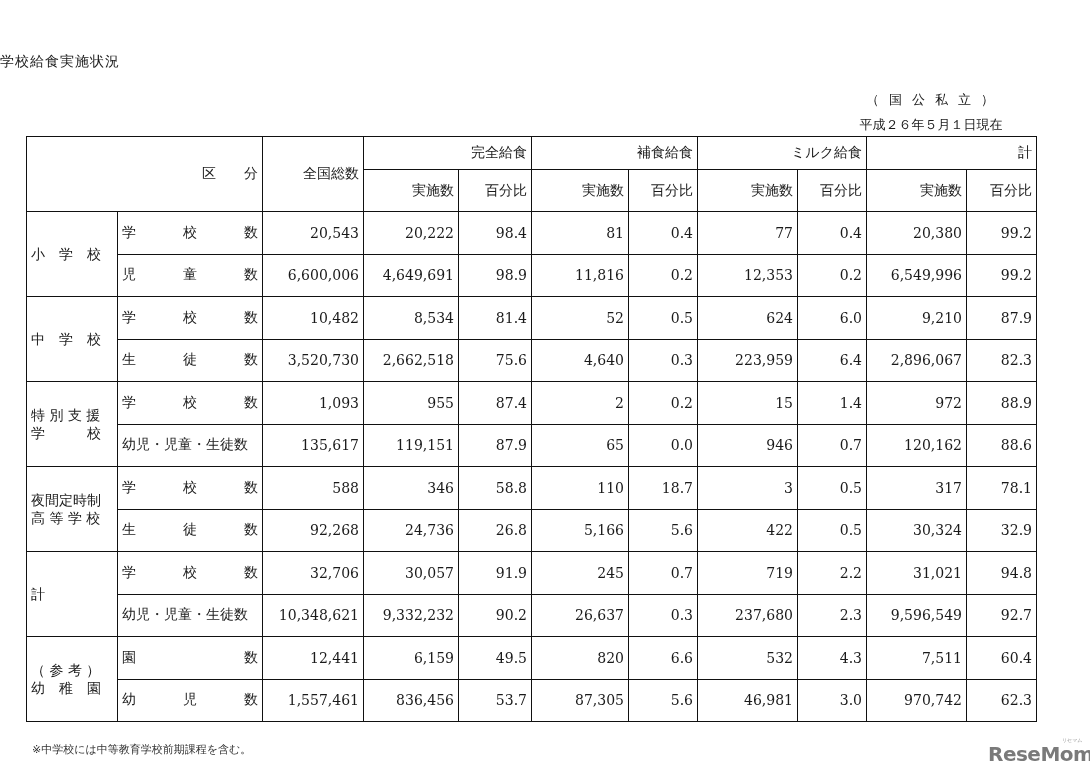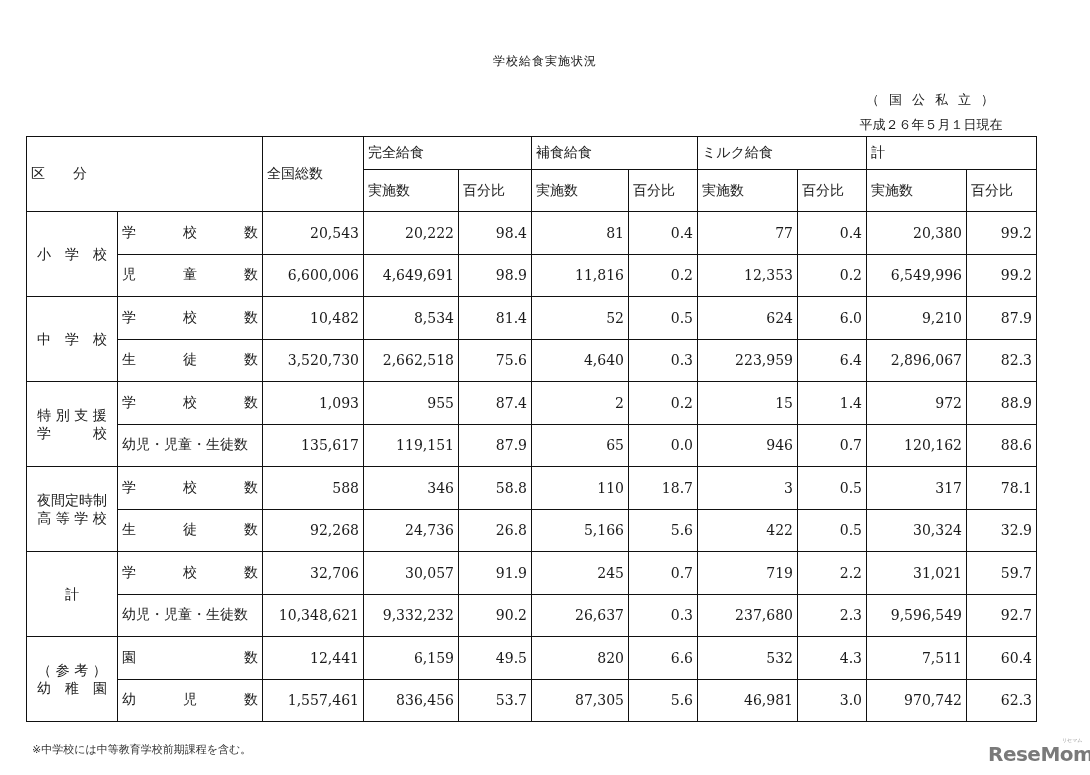--- a/index.html
+++ b/index.html
@@ -3,21 +3,21 @@
 <meta charset="utf-8">
 <style>
   html, body { margin: 0; padding: 0; background: #ffffff; }
   body {
     width: 1090px; height: 775px; position: relative; overflow: hidden;
     font-family: "DejaVu Serif", "Liberation Serif", serif;
     color: #1a1a1a;
   }
   .title {
     position: absolute; left: 0; top: 53px; width: 1090px;
-    text-align: center; font-size: 12px; letter-spacing: 1px;
+    text-align: left; font-size: 14px; letter-spacing: 1px;
     font-family: "DejaVu Sans", sans-serif;
   }
   .scope {
     position: absolute; left: 866px; top: 91px; width: 170px;
     font-size: 13px; letter-spacing: 10px;
     font-family: "DejaVu Sans", sans-serif;
   }
   .asof {
     position: absolute; left: 826px; top: 116px; width: 210px;
     text-align: center; font-size: 13px;
@@ -26,28 +26,28 @@
   table.main {
     position: absolute; left: 26px; top: 136px;
     border-collapse: collapse; table-layout: fixed;
     font-size: 14px;
   }
   table.main td, table.main th {
     border: 1.5px solid #111;
     padding: 0 4px; font-weight: normal;
     white-space: nowrap; overflow: hidden;
   }
-  th { font-family: "DejaVu Sans", sans-serif; font-size: 14px; text-align: left; }
+  th { font-family: "DejaVu Sans", sans-serif; font-size: 14px; text-align: right; }
   .hdr1 { height: 33px; }
   .hdr2 { height: 42px; }
   .drow { height: 42.5px; }
   td.num { text-align: right; font-family: "DejaVu Serif", serif; }
   td.cat {
     font-family: "DejaVu Sans", sans-serif; font-size: 14px;
-    text-align: center; padding: 0 2px; line-height: 18px;
+    padding: 0 2px; line-height: 18px;
   }
   td.sub {
     font-family: "DejaVu Sans", sans-serif; font-size: 14px;
     padding: 0 1px 0 2px; text-align: justify; text-align-last: justify;
   }
   .spread { display: flex; justify-content: space-between; }
   .note {
     position: absolute; left: 32px; top: 742px;
     font-size: 11px; font-family: "DejaVu Sans", sans-serif; color: #333;
   }
@@ -272,21 +272,21 @@
           </div>
         </td>
       <td class="num">32,706</td>
       <td class="num">30,057</td>
       <td class="num">91.9</td>
       <td class="num">245</td>
       <td class="num">0.7</td>
       <td class="num">719</td>
       <td class="num">2.2</td>
       <td class="num">31,021</td>
-      <td class="num">59.7</td>
+      <td class="num">94.8</td>
     </tr>
     <tr class="drow">
       <td class="sub" style="text-align-last:auto;text-align:left;">幼児・児童・生徒数</td>
       <td class="num">10,348,621</td>
       <td class="num">9,332,232</td>
       <td class="num">90.2</td>
       <td class="num">26,637</td>
       <td class="num">0.3</td>
       <td class="num">237,680</td>
       <td class="num">2.3</td>

